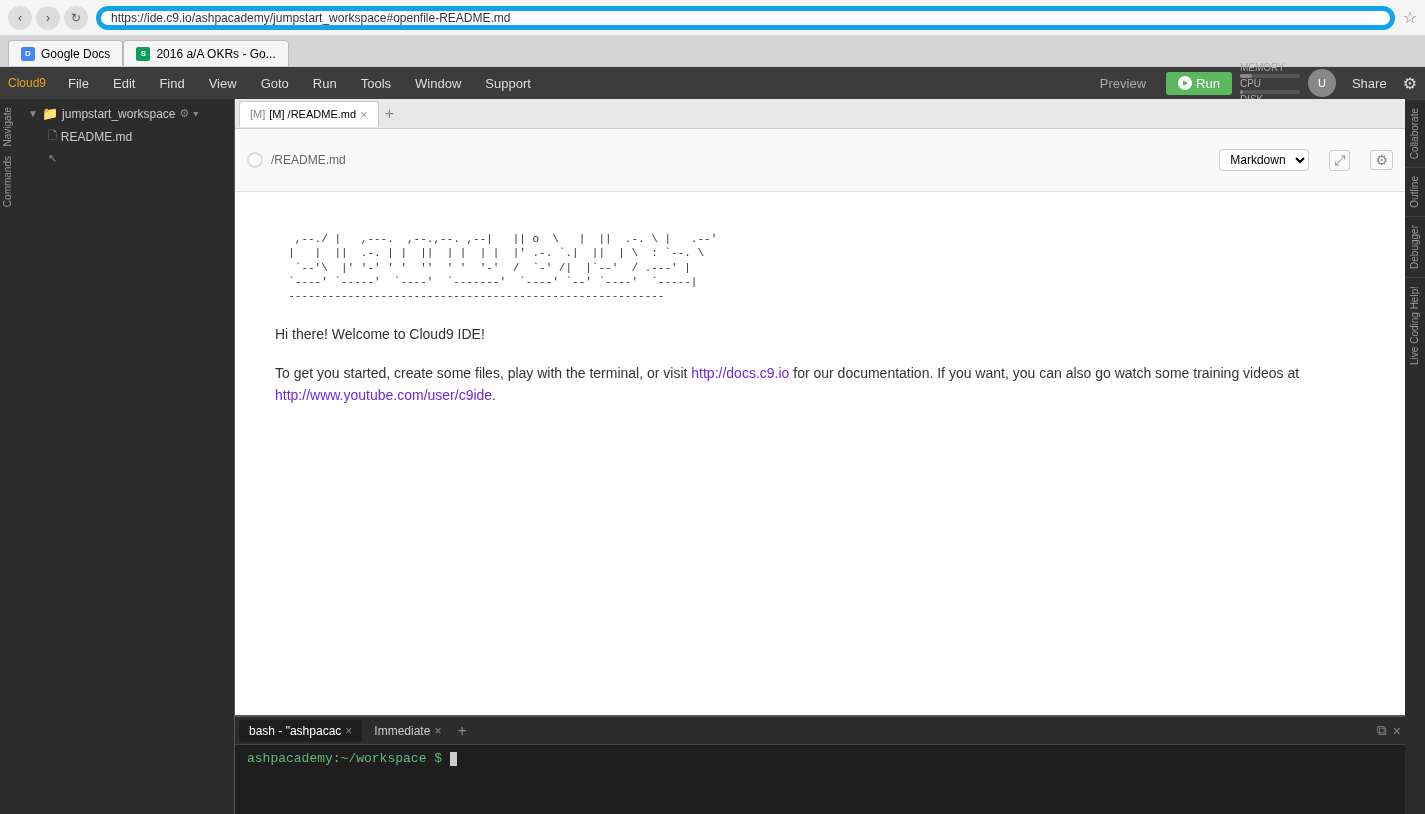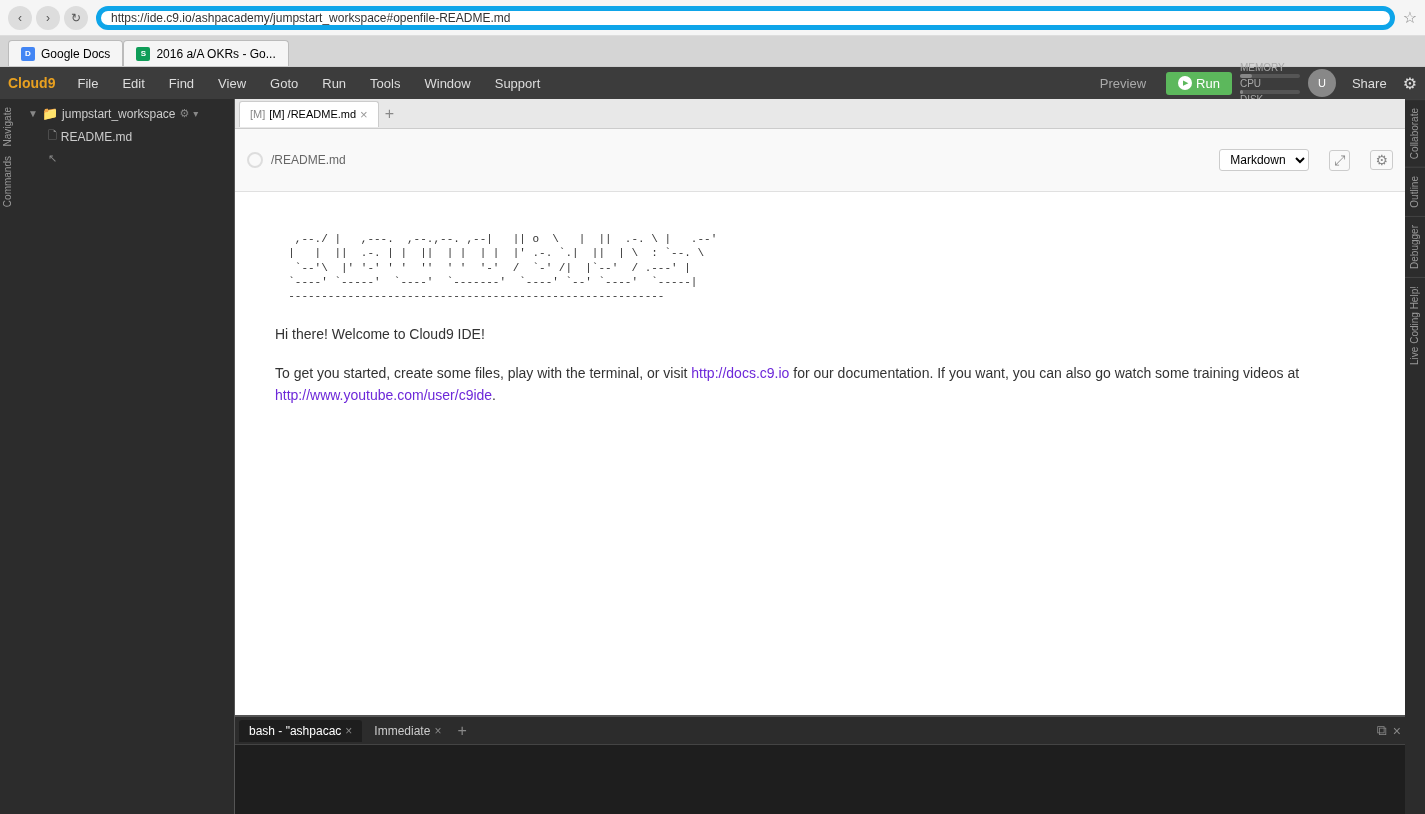--- a/index.html
+++ b/index.html
@@ -17,21 +17,21 @@
     .browser-tab { display: flex; align-items: center; padding: 4px 12px; background: #f5f5f5; border: 1px solid #bbb; border-bottom: none; border-radius: 4px 4px 0 0; font-size: 12px; gap: 6px; cursor: pointer; height: 26px; }
     .browser-tab-favicon { width: 14px; height: 14px; background: #4285f4; border-radius: 2px; display: flex; align-items: center; justify-content: center; color: white; font-size: 8px; font-weight: bold; }
     .browser-tab-favicon.docs { background: #4285f4; }
     .browser-tab-favicon.sheets { background: #0f9d58; }
 
     
     .ide-container { display: flex; flex-direction: column; height: calc(814px - 66px); background: #fff; }
 
     
     .menubar { display: flex; align-items: center; height: 32px; background: #3c3c3c; color: #ddd; font-size: 13px; padding: 0 8px; gap: 4px; }
-    .menu-logo { color: #e8a020; font-weight: bold; font-size: 14px; margin-right: 8px; }
+    .menu-logo { color: #e8a020; font-weight: normal; font-size: 12px; margin-right: 8px; }
     .menu-item { padding: 4px 10px; cursor: pointer; border-radius: 3px; }
     .menubar-right { margin-left: auto; display: flex; align-items: center; gap: 8px; }
     .preview-btn { padding: 4px 12px; color: #aaa; cursor: pointer; }
     .run-btn { display: flex; align-items: center; gap: 4px; background: #5cb85c; color: white; border: none; padding: 4px 12px; border-radius: 3px; cursor: pointer; font-size: 13px; }
     .run-btn-icon { width: 14px; height: 14px; background: white; border-radius: 50%; display: flex; align-items: center; justify-content: center; }
     .run-btn-icon::after { content: '▶'; font-size: 7px; color: #5cb85c; margin-left: 1px; }
     .user-avatar { width: 28px; height: 28px; border-radius: 50%; background: #888; display: flex; align-items: center; justify-content: center; color: white; font-size: 11px; }
     .memory-widget { display: flex; flex-direction: column; font-size: 10px; color: #aaa; }
     .memory-bar-container { width: 60px; height: 4px; background: #555; border-radius: 2px; margin-top: 1px; }
     .memory-bar { height: 4px; background: #888; border-radius: 2px; }
@@ -240,20 +240,25 @@
           <div class="terminal-tab">
             <span>Immediate</span>
             <span class="terminal-tab-close">×</span>
           </div>
           <span class="terminal-tab-add">+</span>
           <div class="terminal-tab-right">
             <span class="terminal-icon-btn">⧉</span>
             <span class="terminal-icon-btn">×</span>
           </div>
         </div>
+        <div class="terminal-content">
+          <span class="terminal-path">ashpacademy:~/workspace</span>
+          <span class="terminal-prompt"> $ </span>
+          <span class="terminal-cursor"></span>
+        </div>
       </div>
 
     </div>
 
     <div class="right-sidebar">
       <span class="right-sidebar-btn">Collaborate</span>
       <span class="right-sidebar-btn">Outline</span>
       <span class="right-sidebar-btn">Debugger</span>
       <span class="right-sidebar-btn">Live Coding Help!</span>
     </div>

